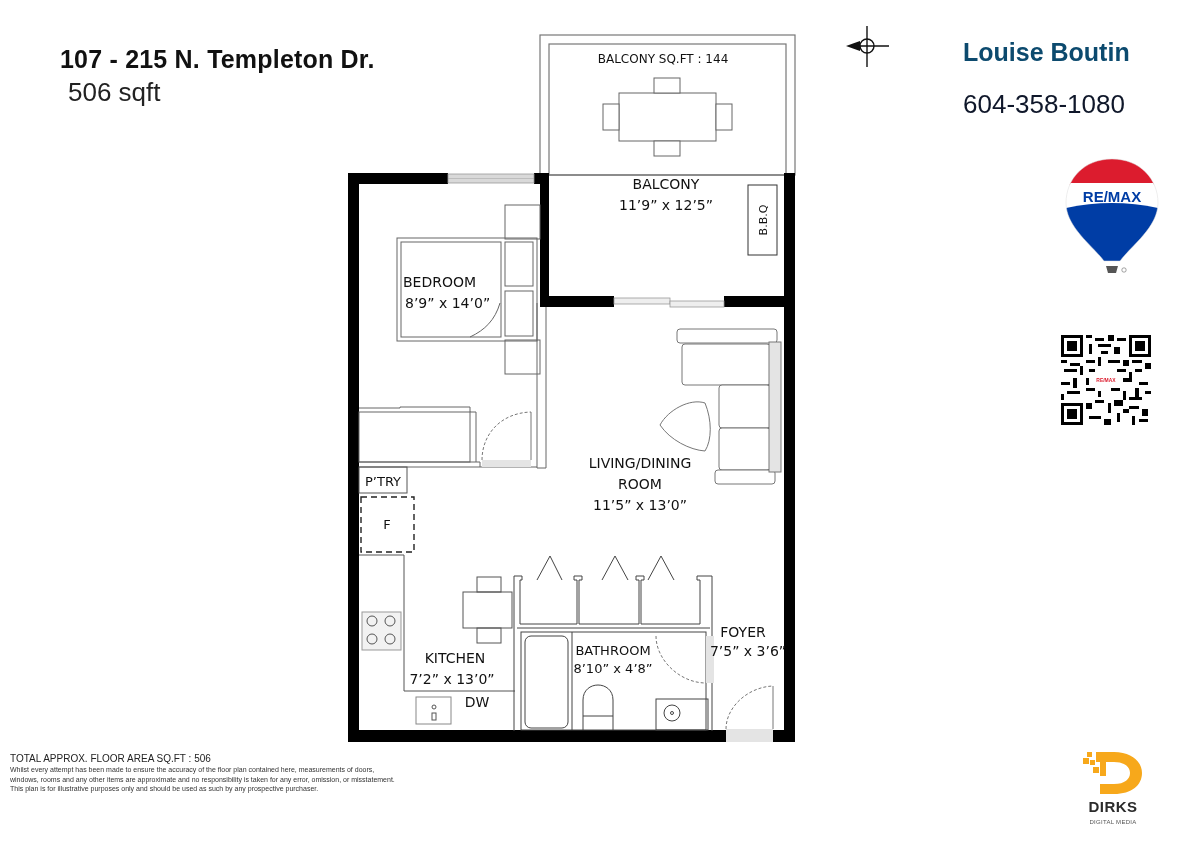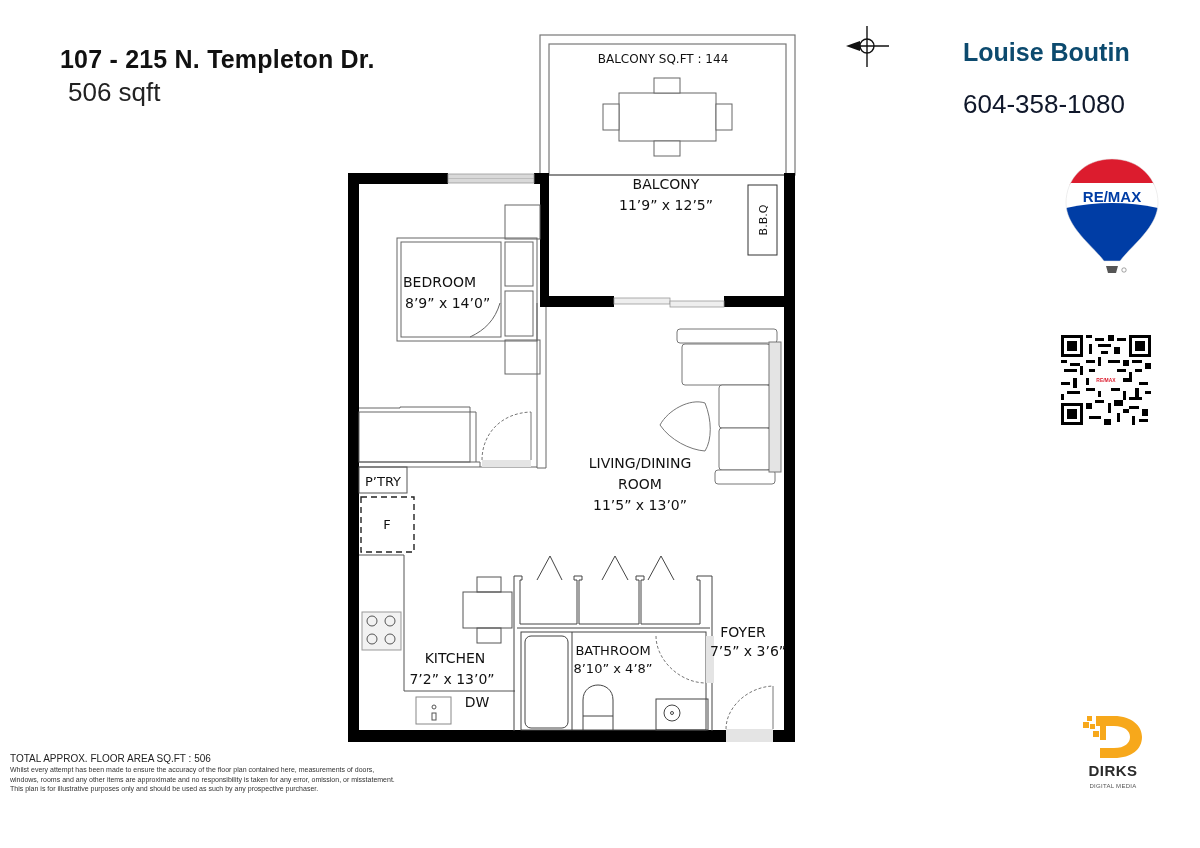--- a/index.html
+++ b/index.html
@@ -11,21 +11,21 @@
     .agent-name { left: 963px; top: 38px; font-size: 25px; font-weight: 700; color: #0c4a6e; }
     .agent-phone { left: 963px; top: 77px; font-size: 26px; font-weight: 400; color: #0f172a; margin-top: 12px; }
     .plan-svg { left: 0; top: 0; }
     .plan-text { font-family: "DejaVu Sans", sans-serif; fill: #111; }
     .footer { left: 10px; top: 753px; width: 470px; color: #222; }
     .footer .f-addr { font-size: 11px; line-height: 13px; }
     .footer .f-area { font-size: 10px; line-height: 12px; }
     .footer .f-disc { font-size: 7px; line-height: 9.5px; color: #333; }
     .remax { left: 1062px; top: 157px; width: 100px; height: 122px; }
     .qr { left: 1061px; top: 335px; width: 90px; height: 90px; }
-    .dirks { left: 1080px; top: 712px; width: 80px; height: 82px; }
+    .dirks { left: 1080px; top: 748px; width: 80px; height: 82px; }
     .dirks-word { position: absolute; left: 0; top: 50px; width: 66px; text-align: center; font-size: 15px; font-weight: 700; color: #2b2b2b; letter-spacing: 0.5px; }
     .dirks-sub { position: absolute; left: 0; top: 71px; width: 66px; text-align: center; font-size: 6px; color: #555; letter-spacing: 0.3px; }
   </style>
 </head>
 <body>
 
 <div class="abs addr-title">107 - 215 N. Templeton Dr.</div>
 <div class="abs addr-sub">506 sqft</div>
 <div class="abs agent-name">Louise Boutin</div>
 <div class="abs agent-phone">604-358-1080</div>

